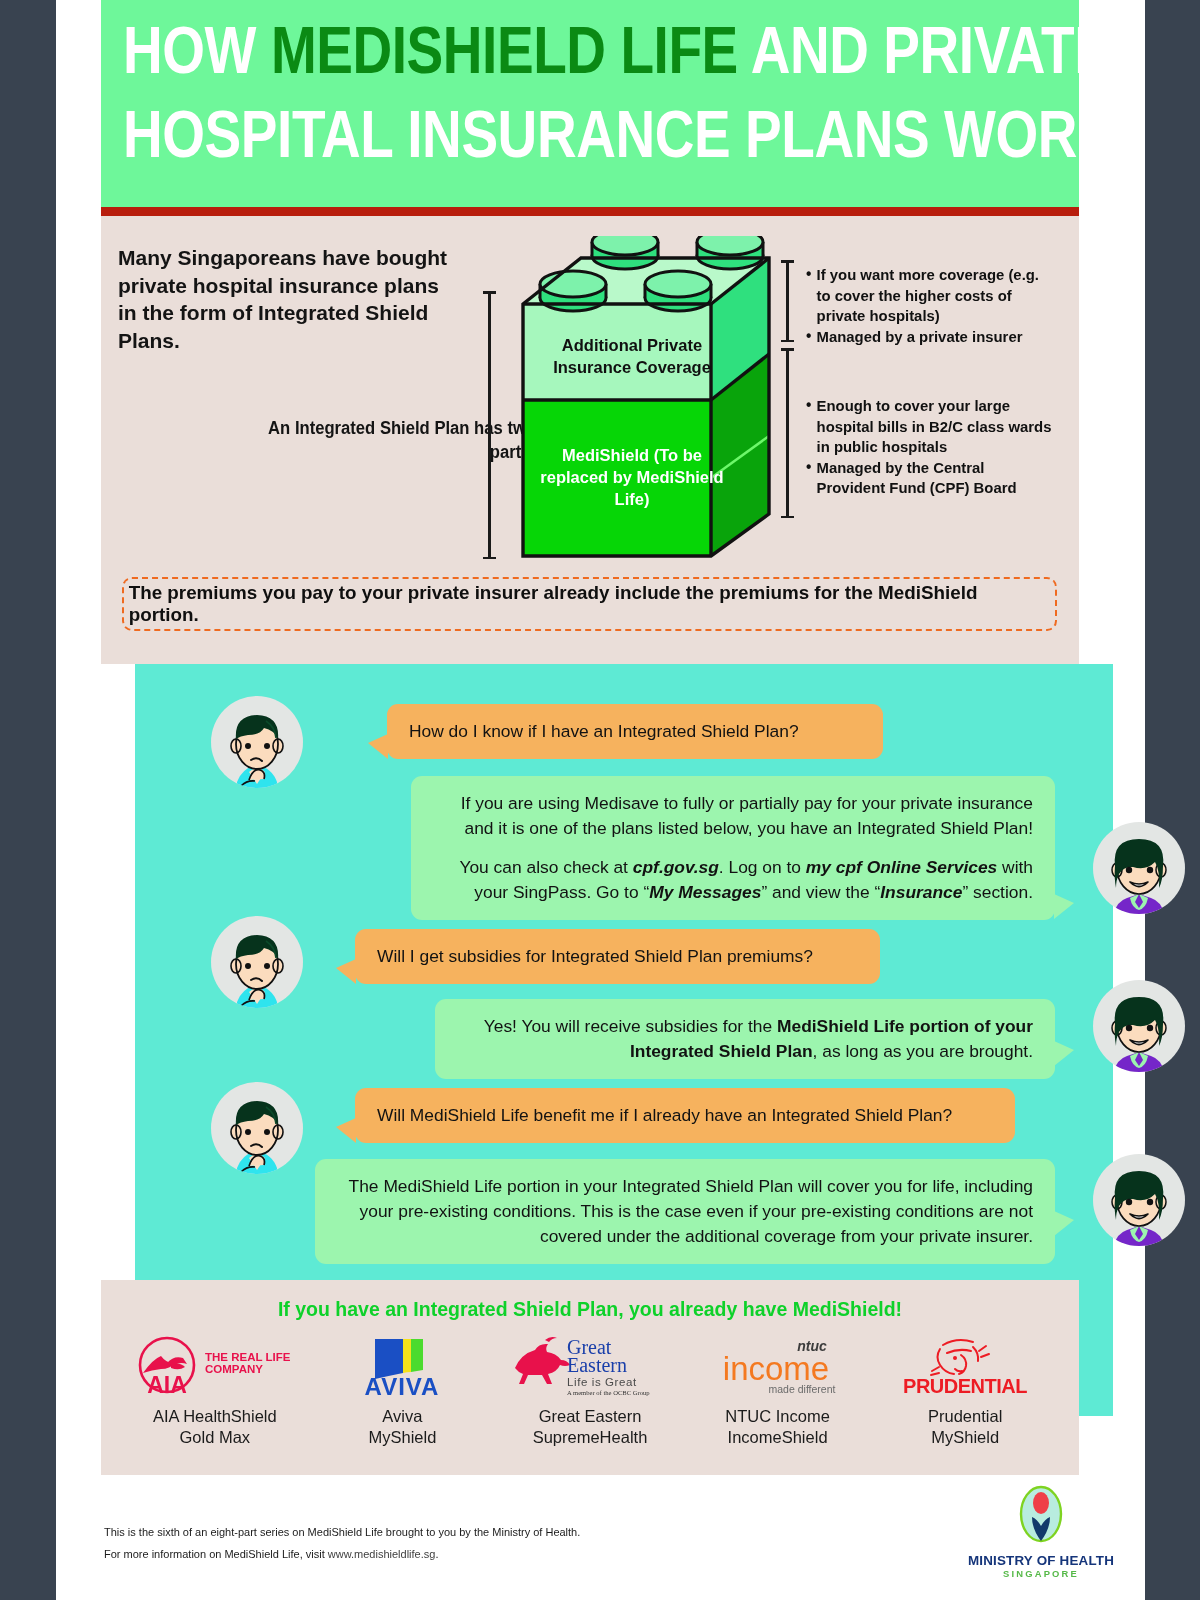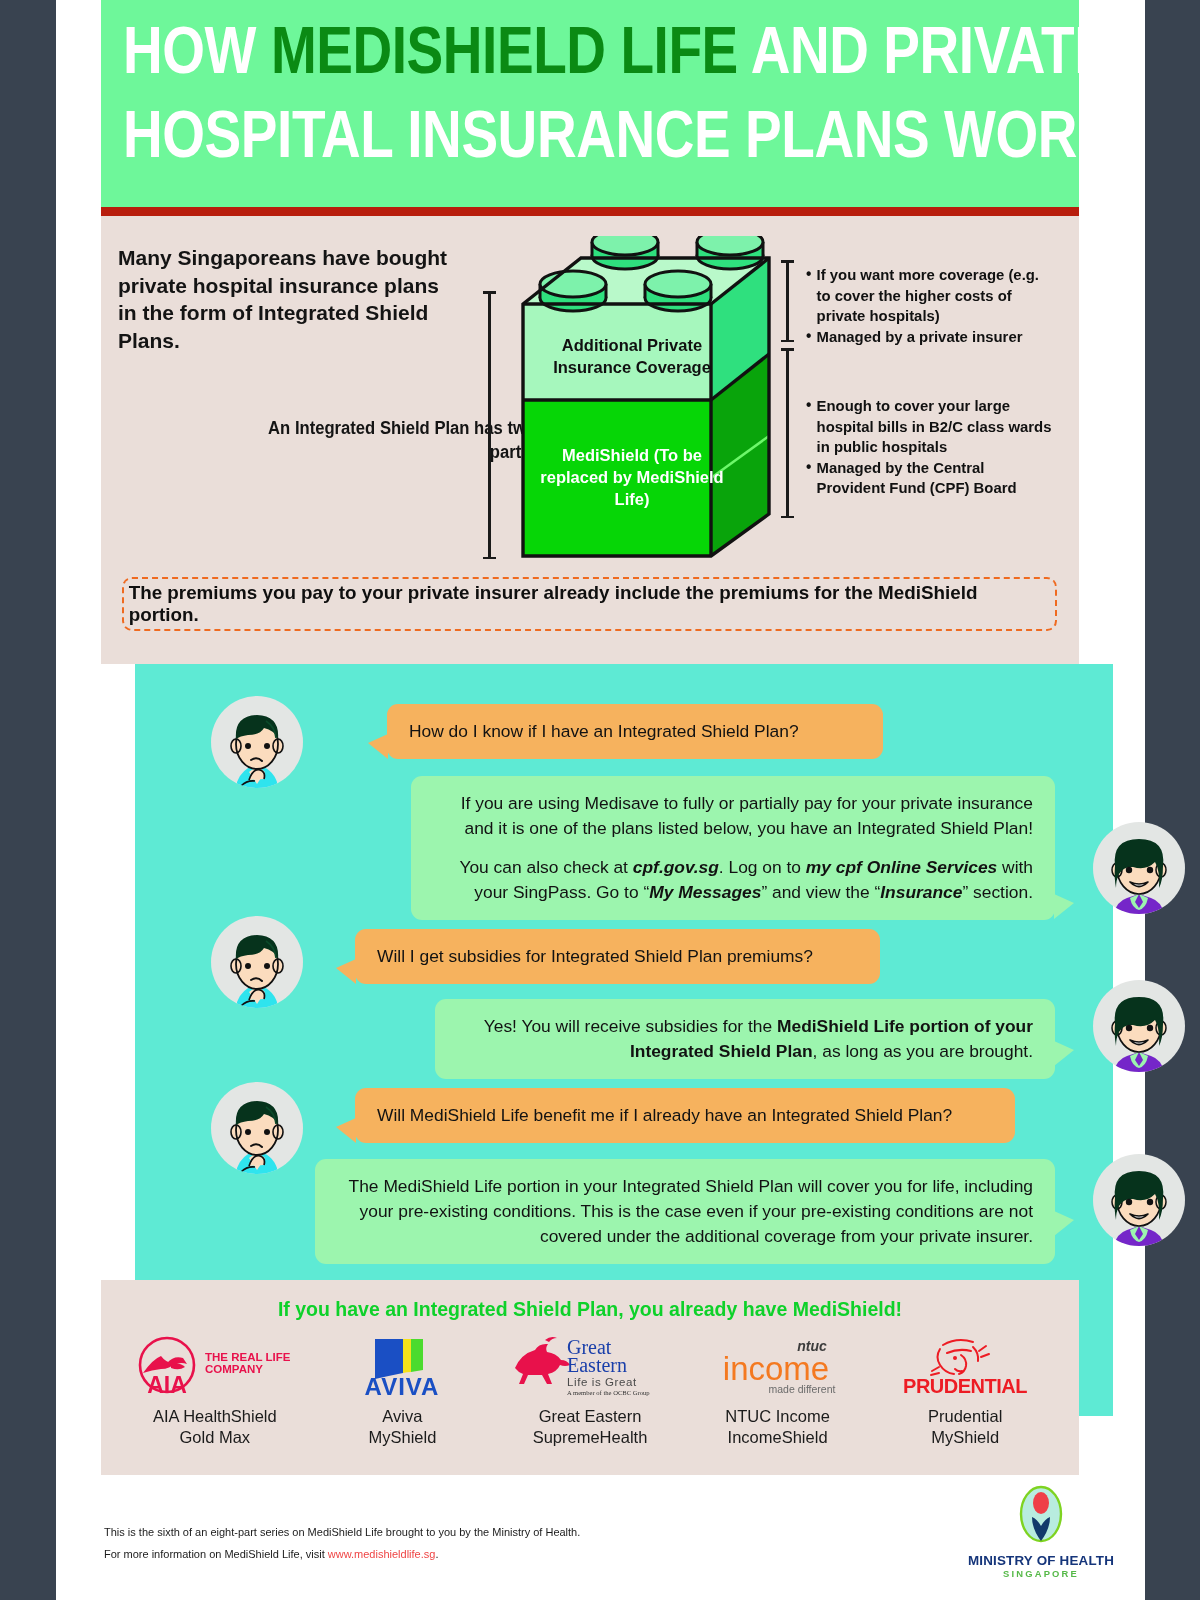--- a/index.html
+++ b/index.html
@@ -186,21 +186,21 @@
     margin-top: 4px;
   }
   
   .footer-text {
     position: absolute;
     left: 48px; top: 1521px;
     font-size: 11px;
     line-height: 22px;
     color: #1b1b1b;
   }
-  .footer-link { color: #ef4444; }
+  .footer-link { color: #404040; }
   .moh { position: absolute; left: 905px; top: 1485px; width: 160px; text-align: center; }
   .moh-name { font-size: 13.4px; font-weight: bold; color: #15357a; letter-spacing: 0.2px; margin-top: 2px; }
   .moh-sg { font-size: 9.4px; font-weight: bold; color: #56b948; letter-spacing: 2.2px; }
 </style>
 </head>
 <body>
 
 <div class="page">
 
   <div class="header">

